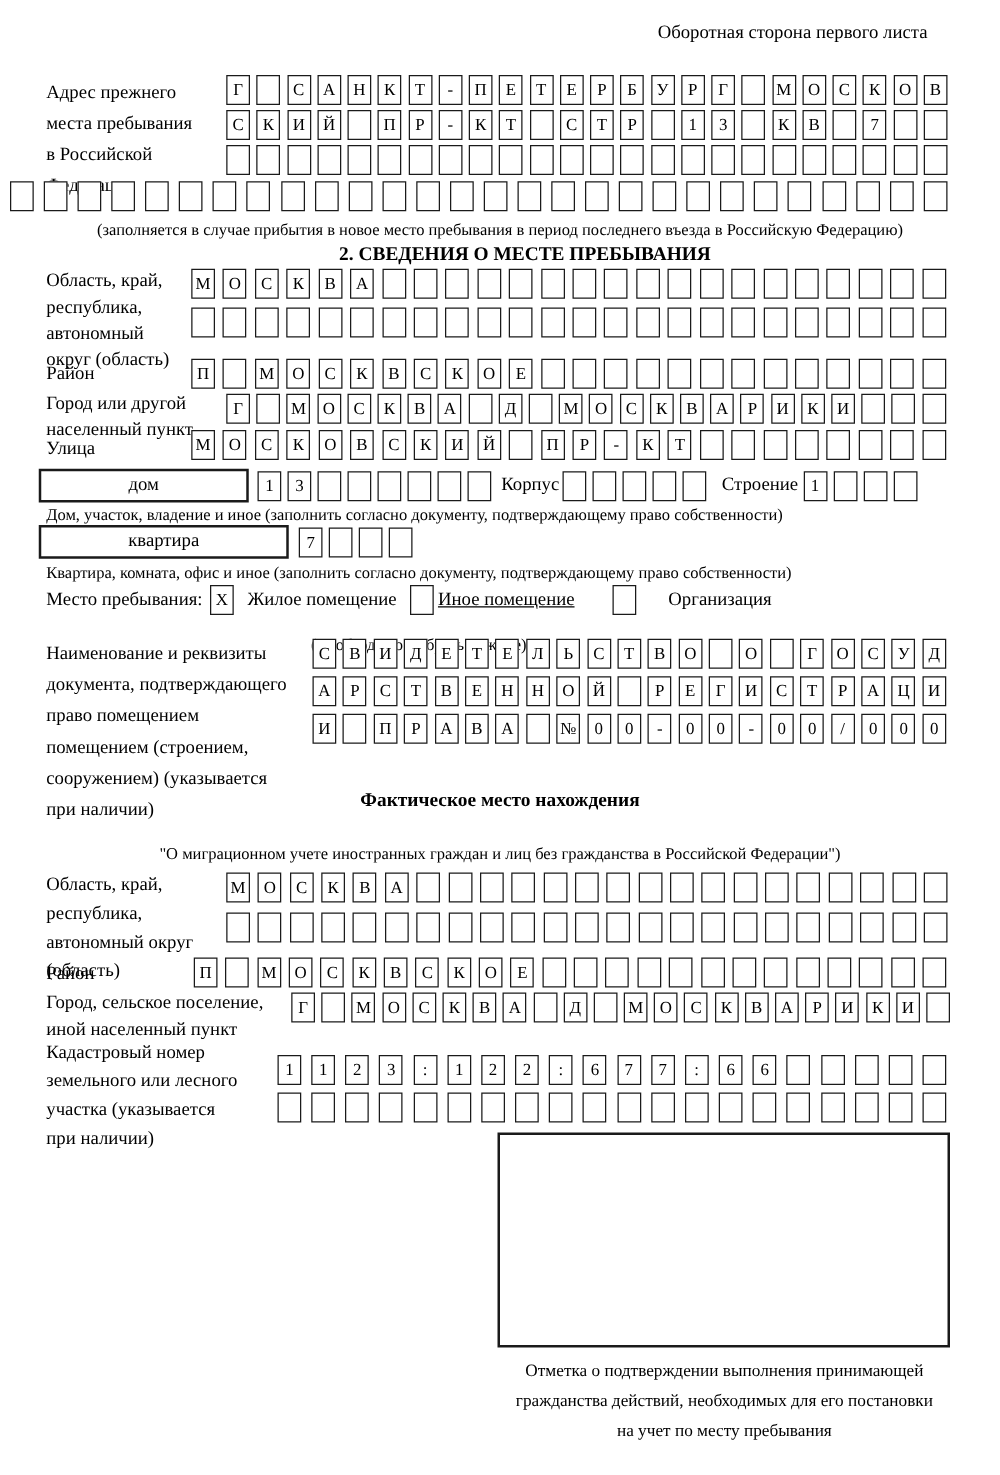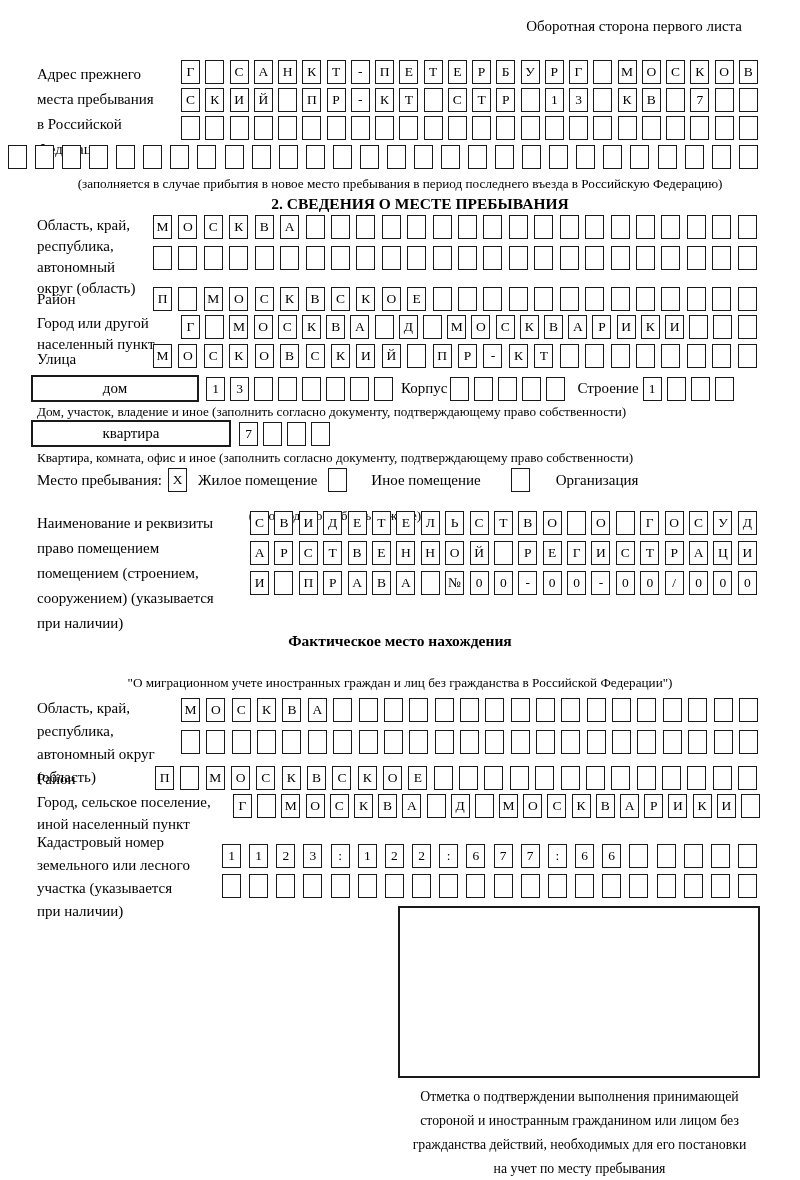--- a/index.html
+++ b/index.html
@@ -339,28 +339,29 @@
         <span class="cbox"></span>
       </div>
   </div>
   <div class="abs note" style="left:37px; top:450px;">Квартира, комната, офис и иное (заполнить согласно документу, подтверждающему право собственности)</div>
 
   <div class="abs hrow" style="left:37px; top:468px;">
     <span class="hlabel">Место пребывания:</span>
     <span class="cbox" style="margin-left:6px;">X</span>
     <span class="hlabel" style="margin-left:11px;">Жилое помещение</span>
     <span class="cbox" style="margin-left:11px;"></span>
-    <span class="hlabel" style="margin-left:24px;">Иное помещение</span>
+    <span class="hlabel" style="margin-left:3px;text-decoration:underline;">Иное помещение</span>
     <span class="cbox" style="margin-left:30px;"></span>
     <span class="hlabel" style="margin-left:26px;">Организация</span>
   </div>
   <div class="abs note center" style="left:160px; top:508px; width:350px;">(Необходимо выбрать нужное)</div>
 
   <div class="abs label" style="left:37px; top:511px; width:210px;">
     <div>Наименование и реквизиты</div>
+    <div>документа, подтверждающего</div>
     <div>право помещением</div>
     <div>помещением (строением,</div>
     <div>сооружением) (указывается</div>
     <div>при наличии)</div>
   </div>
   <div class="abs boxrow" style="left:250px; top:511px; width:507px;">
       <span class="cbox">С</span>
       <span class="cbox">В</span>
       <span class="cbox">И</span>
       <span class="cbox">Д</span>
@@ -593,18 +594,17 @@
       <span class="cbox"></span>
       <span class="cbox"></span>
       <span class="cbox"></span>
       <span class="cbox"></span>
       <span class="cbox"></span>
     </div>
 
   <div class="abs bigbox" style="left:398px; top:906px; width:362px; height:172px;"></div>
   <div class="abs center" style="left:372px; top:1085px; width:415px; font-size:13.8px; line-height:24px;">
     <div>Отметка о подтверждении выполнения принимающей</div>
-    <div>стороной и иностранным гражданином или лицом без</div>
     <div>гражданства действий, необходимых для его постановки</div>
     <div>на учет по месту пребывания</div>
   </div>
 
 </div>
 
 </body></html>

